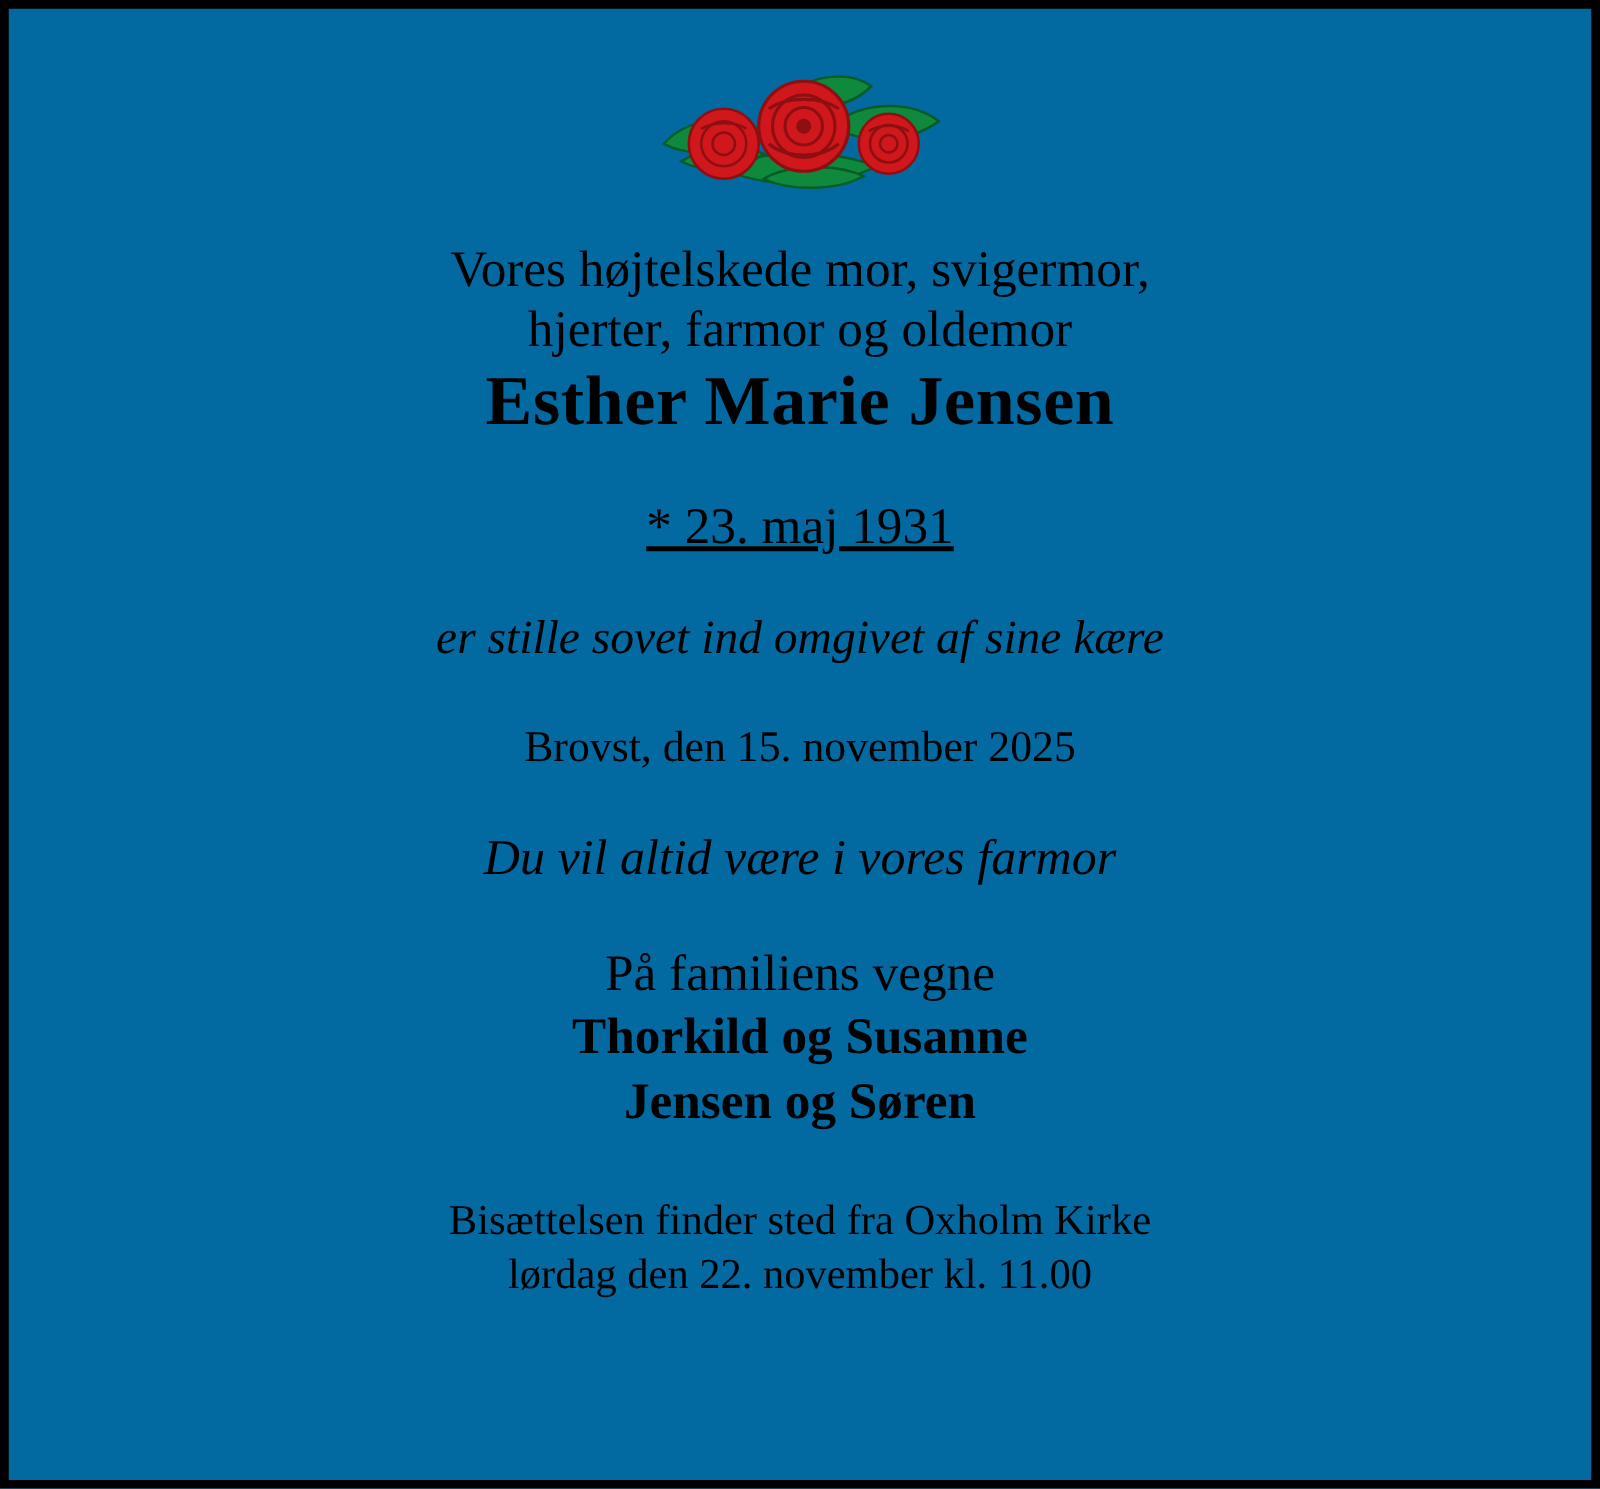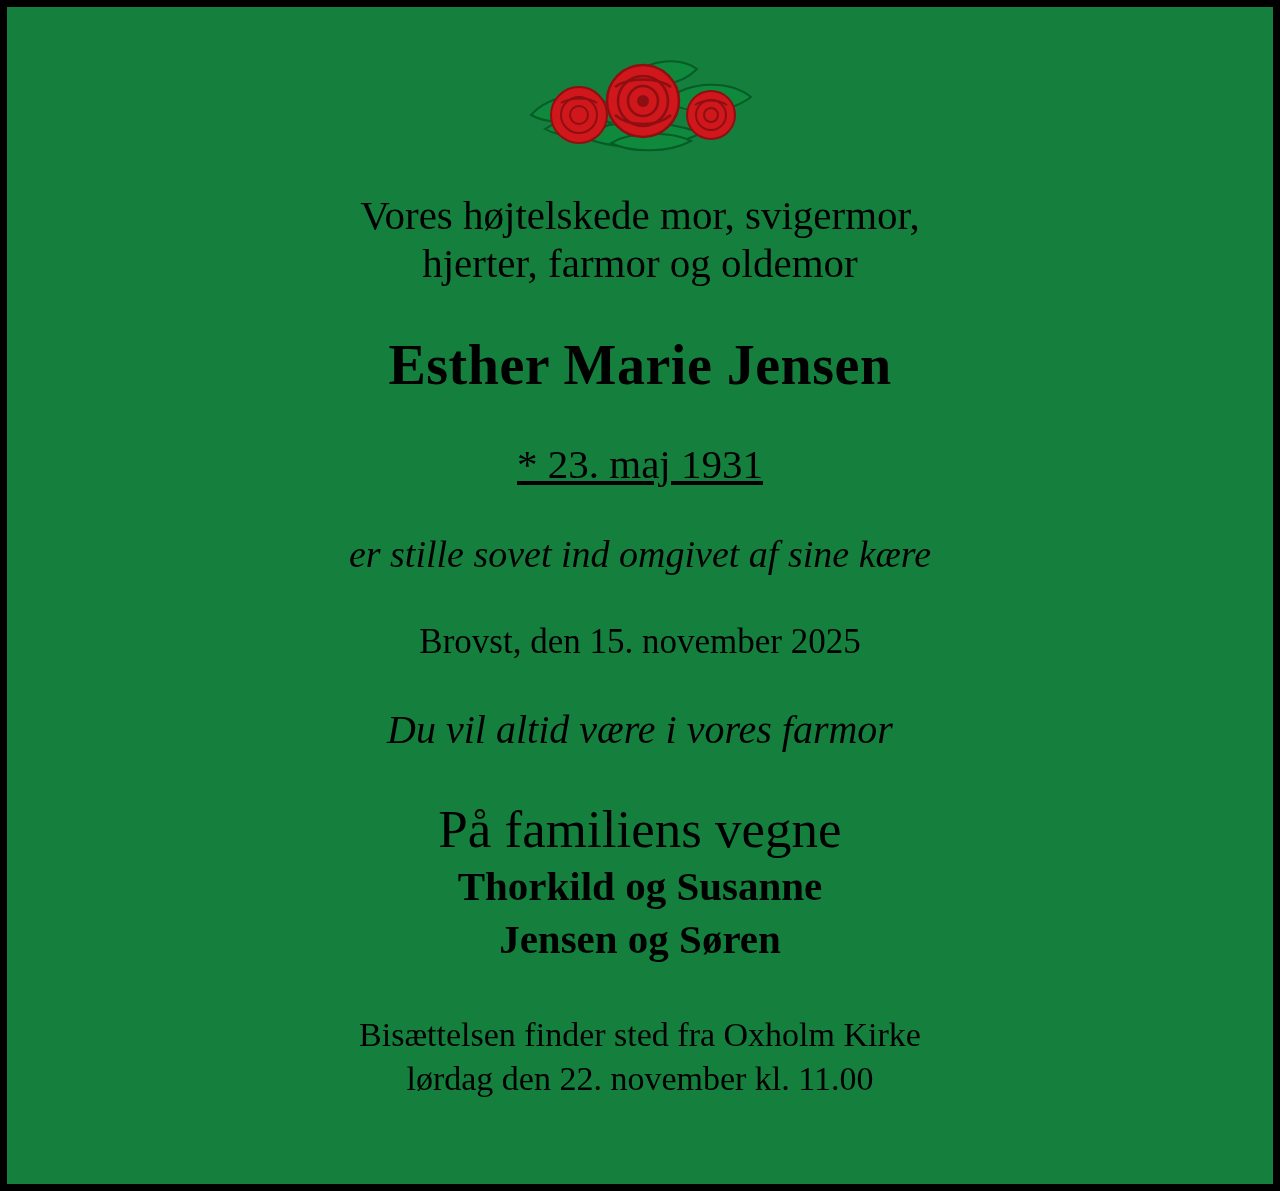--- a/index.html
+++ b/index.html
@@ -11,21 +11,21 @@
     width: 1280px;
     height: 1191px;
     font-family: "Liberation Serif", serif;
     color: #000000;
   }
   .notice {
     box-sizing: border-box;
     width: 1280px;
     height: 1191px;
     border: 7px solid #000000;
-    background: #15803d;
+    background: #0369a1;
     display: flex;
     flex-direction: column;
     align-items: center;
     padding: 46px 60px 30px 60px;
   }
   .rose-emblem {
     width: 250px;
     height: 110px;
     margin: 0 auto 24px auto;
     display: block;
@@ -36,21 +36,20 @@
     color: #000000;
   }
   .intro {
     font-size: 41px;
     margin-top: 4px;
   }
   .name {
     font-size: 56px;
     font-weight: bold;
     letter-spacing: 0.5px;
-    margin-top: 44px;
   }
   .born {
     font-size: 41px;
     margin-top: 42px;
     text-decoration: underline;
   }
   .passed {
     font-size: 38px;
     margin-top: 44px;
     font-style: italic;
@@ -58,21 +57,21 @@
   .place-date {
     font-size: 35px;
     margin-top: 44px;
   }
   .verse {
     font-size: 40px;
     font-style: italic;
     margin-top: 44px;
   }
   .on-behalf {
-    font-size: 53px;
+    font-size: 41px;
     margin-top: 44px;
   }
   .survivors {
     font-size: 41px;
     font-weight: bold;
     line-height: 1.28;
   }
   .funeral {
     font-size: 34px;
     margin-top: 48px;

